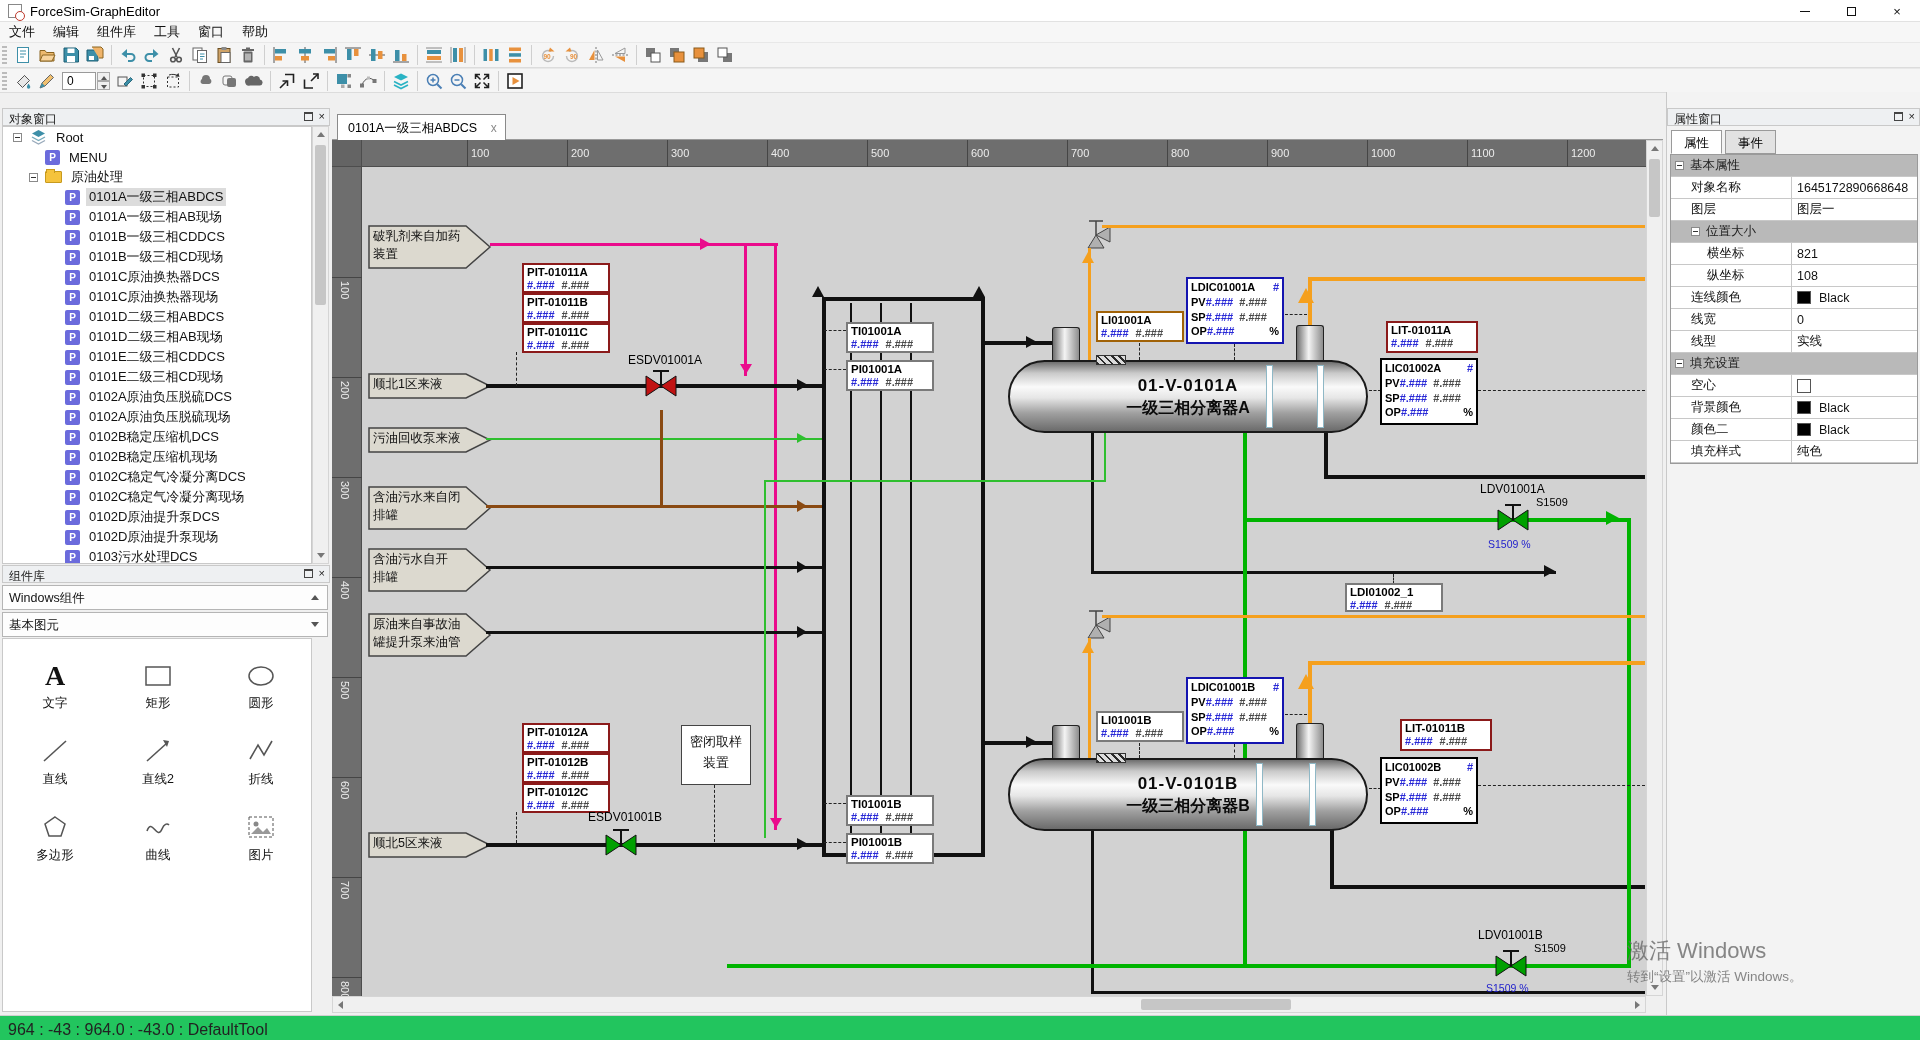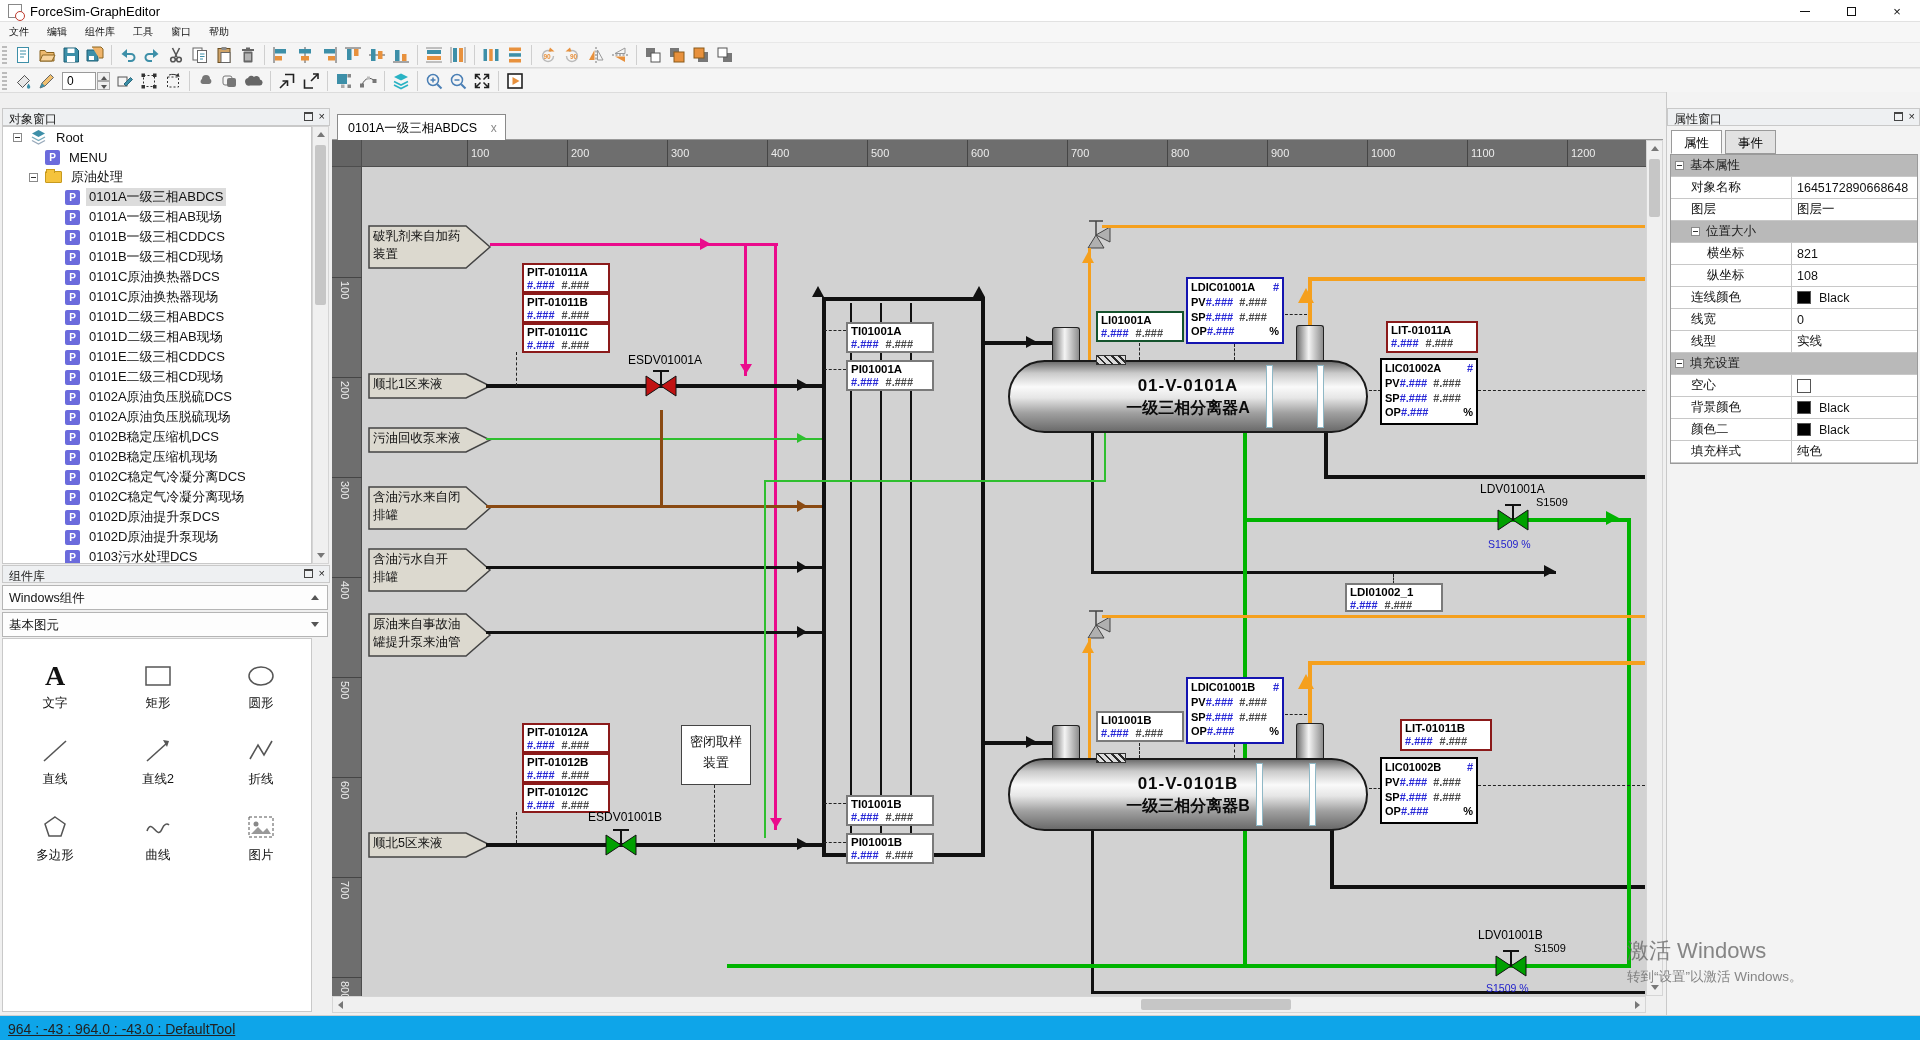--- a/index.html
+++ b/index.html
@@ -10,21 +10,21 @@
 
   
   #titlebar { position:absolute; left:0; top:0; width:1920px; height:22px; background:#ffffff; border-bottom:1px solid #e2e2e2; }
   #app-icon { position:absolute; left:8px; top:4px; width:14px; height:14px; border:1.5px solid #888; background:#fff; }
   #app-icon::after { content:""; position:absolute; right:-4px; bottom:-4px; width:8px; height:8px; border:1.5px solid #c0392b; border-radius:50%; background:#fff; }
   #title-text { position:absolute; left:30px; top:4px; font-size:13px; color:#000; }
   .winbtn { position:absolute; top:0; width:46px; height:22px; display:flex; align-items:center; justify-content:center; color:#111; font-size:13px; }
   #btn-min span { display:block; width:10px; height:1px; background:#111; }
   #btn-max span { display:block; width:9px; height:9px; border:1px solid #111; }
   #menubar { position:absolute; left:0; top:22px; width:1920px; height:20px; background:#f7f7f7; display:flex; align-items:center; }
-  .menu-item { padding:0 9px; font-size:10px; color:#111; height:20px; line-height:20px; }
+  .menu-item { padding:0 9px; font-size:13px; color:#111; height:20px; line-height:20px; }
   .toolbar { position:absolute; left:0; width:1920px; background:#f5f5f5; border-top:1px solid #e8e8e8; border-bottom:1px solid #dcdcdc; display:flex; align-items:center; }
   #toolbar1 { top:42px; height:26px; }
   #toolbar2 { top:68px; height:25px; }
   .grip { width:5px; height:18px; margin:0 4px 0 2px; background:repeating-linear-gradient(180deg,#bbb 0 2px,transparent 2px 4px); }
   .tbtn { width:22px; height:22px; display:flex; align-items:center; justify-content:center; margin:0 1px; }
   .tbtn svg { display:block; }
   .tsep { width:1px; height:20px; background:#cfcfcf; margin:0 4px; }
   #spinbox { display:flex; align-items:center; margin:0 3px; }
   #spin-val { width:34px; height:18px; background:#fff; border:1px solid #9a9a9a; font-size:12px; padding-left:4px; line-height:17px; color:#000; }
   #spin-arrows { display:flex; flex-direction:column; margin-left:1px; }
@@ -107,21 +107,21 @@
   .ptab.inactive { background:#e2e2e2; }
   #prop-grid { position:absolute; left:3px; top:62px; width:248px; background:#fff; border:1px solid #9a9a9a; }
   .prow { position:relative; height:22px; border-bottom:1px solid #c8c8c8; display:flex; font-size:12.5px; color:#111; }
   .prow .plab { width:121px; display:flex; align-items:center; border-right:1px solid #c8c8c8; padding-left:4px; }
   .prow .pval { flex:1; display:flex; align-items:center; padding-left:5px; background:#fff; overflow:hidden; white-space:nowrap; }
   .prow.group { background:#b9b9b9; }
   .prow.group .plab { width:100%; border-right:none; color:#222; }
   .swatch { width:14px; height:13px; background:#000; border:1px solid #555; margin-right:8px; flex:none; }
   .pcheck { width:14px; height:14px; background:#fff; border:1px solid #555; }
 
-  #statusbar { position:absolute; left:0; top:1015px; width:1920px; height:25px; background:#0ea5e9; border-top:1px solid #d0d0d0; font-size:14px; color:#222; padding:5px 0 0 8px;text-decoration:underline; }
+  #statusbar { position:absolute; left:0; top:1015px; width:1920px; height:25px; background:#22c55e; border-top:1px solid #d0d0d0; font-size:16px; color:#222; padding:5px 0 0 8px; }
 </style>
 </head>
 <body>
 
 <div id="app">
 
   <div id="titlebar">
     <div id="app-icon"></div>
     <div id="title-text">ForceSim-GraphEditor</div>
     <div class="winbtn" id="btn-min" style="left:1782px">
@@ -886,21 +886,21 @@
     <div class="vals"><span class="v1">#.###</span><span class="v2">#.###</span></div>
       </div>
       <div class="ibox" style="left:514px;top:655px;width:88px;height:31px;border:2px solid #7a7a7a">
     <div class="nm">TI01001B</div>
     <div class="vals"><span class="v1">#.###</span><span class="v2">#.###</span></div>
       </div>
       <div class="ibox" style="left:514px;top:693px;width:88px;height:31px;border:2px solid #7a7a7a">
     <div class="nm">PI01001B</div>
     <div class="vals"><span class="v1">#.###</span><span class="v2">#.###</span></div>
       </div>
-      <div class="ibox" style="left:764px;top:171px;width:88px;height:31px;border:2px solid #14532d">
+      <div class="ibox" style="left:764px;top:171px;width:88px;height:31px;border:2px solid #a16207">
     <div class="nm">LI01001A</div>
     <div class="vals"><span class="v1">#.###</span><span class="v2">#.###</span></div>
       </div>
       <div class="ibox" style="left:764px;top:571px;width:88px;height:31px;border:2px solid #7a7a7a">
     <div class="nm">LI01001B</div>
     <div class="vals"><span class="v1">#.###</span><span class="v2">#.###</span></div>
       </div>
       <div class="ibox" style="left:1054px;top:181px;width:92px;height:32px;border:2px solid #8b1a1a">
     <div class="nm">LIT-01011A</div>
     <div class="vals"><span class="v1">#.###</span><span class="v2">#.###</span></div>

